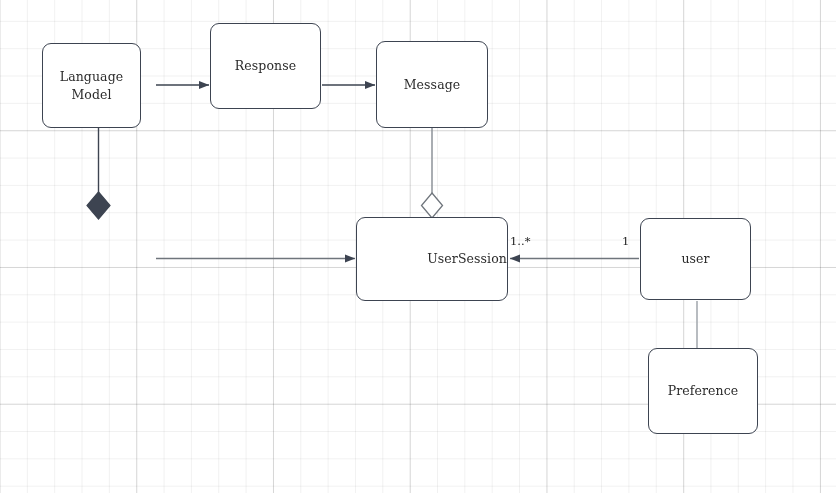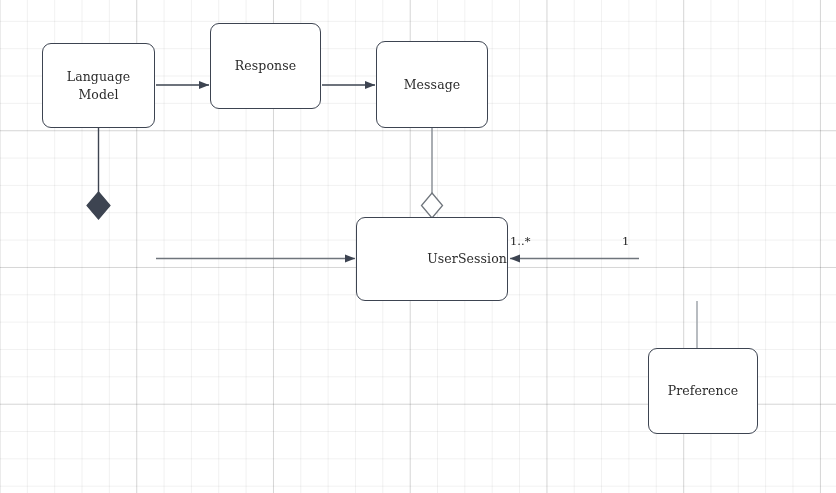--- a/index.html
+++ b/index.html
@@ -97,38 +97,41 @@
 
     <g>
       <line x1="639" y1="258.5" x2="510" y2="258.5" stroke="#6f757c" stroke-width="1.3" marker-end="url(#arrowFilled)"></line>
     </g>
 
     <g>
       <line x1="697" y1="301" x2="697" y2="348" stroke="#9aa0a6" stroke-width="1.4"></line>
     </g>
   </svg>
 
-  <div class="node" style="left:42px; top:43px; width:113px; height:85px;">
+  <div class="node" style="left:42px; top:43px; width:99px; height:85px;">
     <span>Language
 Model</span>
   </div>
 
   <div class="node" style="left:210px; top:23px; width:111px; height:86px;text-align:center;">
     <span>Response</span>
   </div>
 
   <div class="node" style="left:376px; top:41px; width:112px; height:87px;">
     <span>Message</span>
   </div>
 
 
   <div class="node" style="left:356px; top:217px; width:152px; height:84px;justify-content:flex-end;">
     <span>UserSession</span>
   </div>
 
+  <div class="node" style="left:640px; top:218px; width:111px; height:82px;">
+    <span>user</span>
+  </div>
 
   <div class="node" style="left:648px; top:348px; width:110px; height:86px;">
     <span>Preference</span>
   </div>
 
   <div class="edge-label" style="left:510px; top:234px;">1..*</div>
 
   <div class="edge-label" style="left:622px; top:234px;">1</div>
 
 </div>

